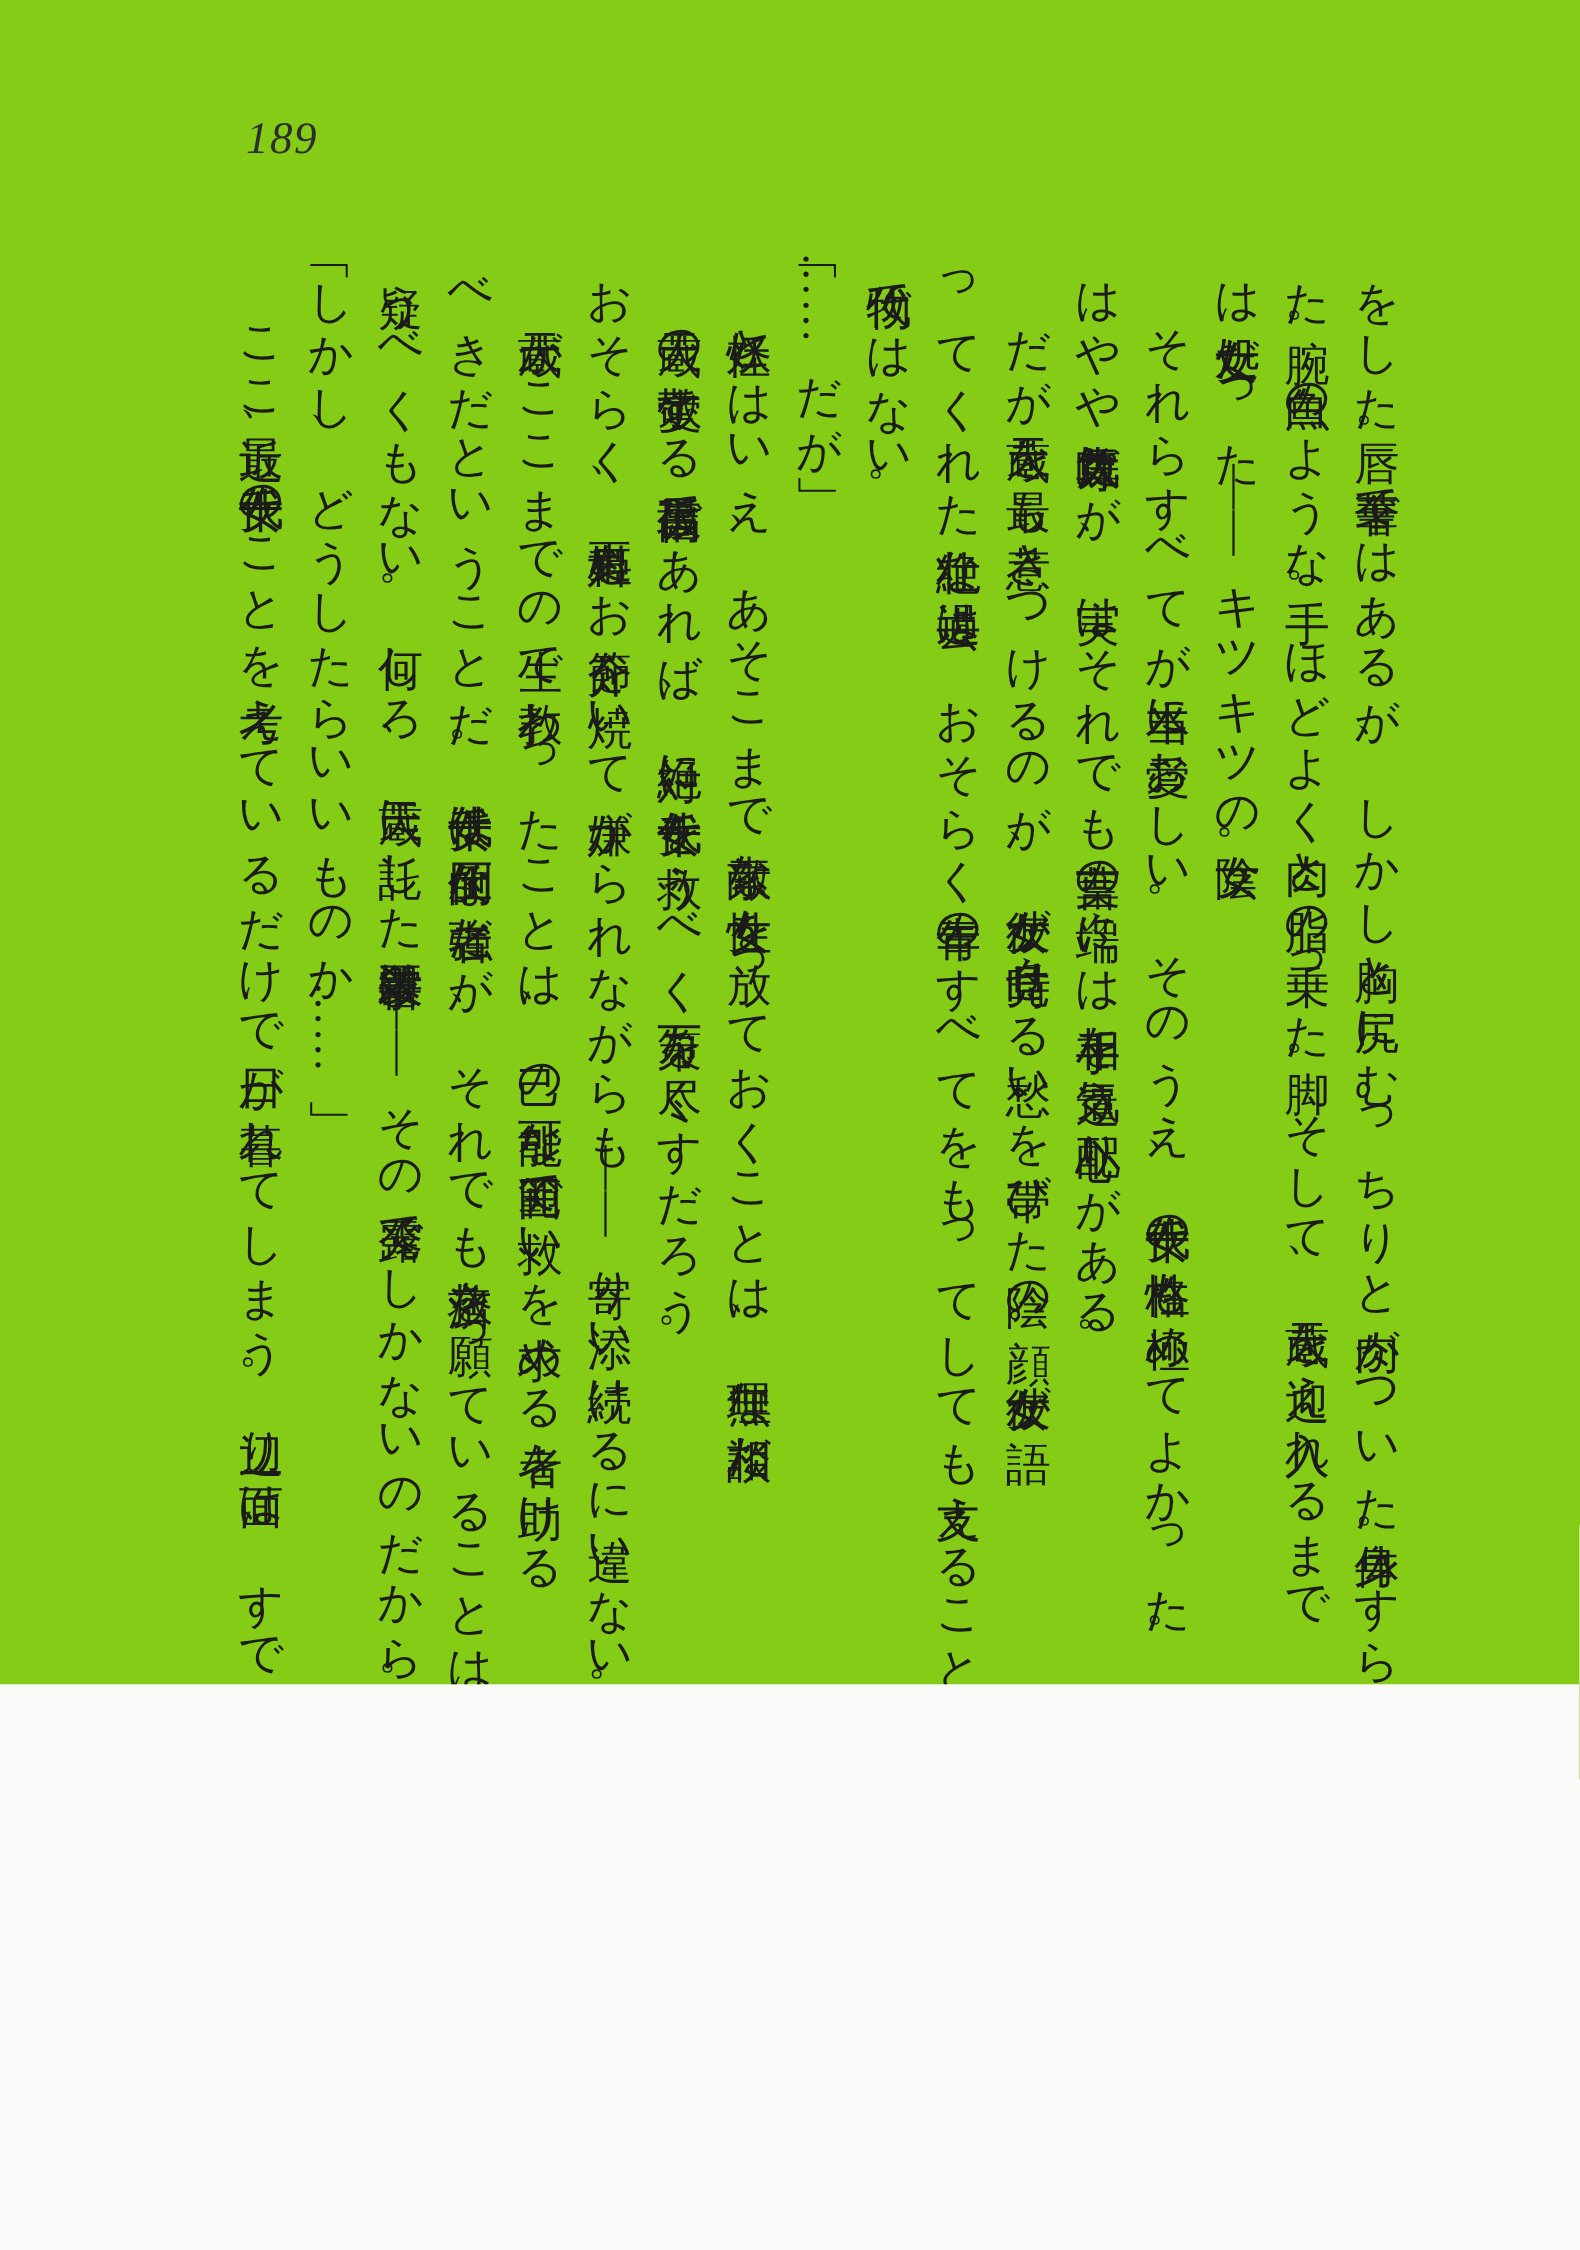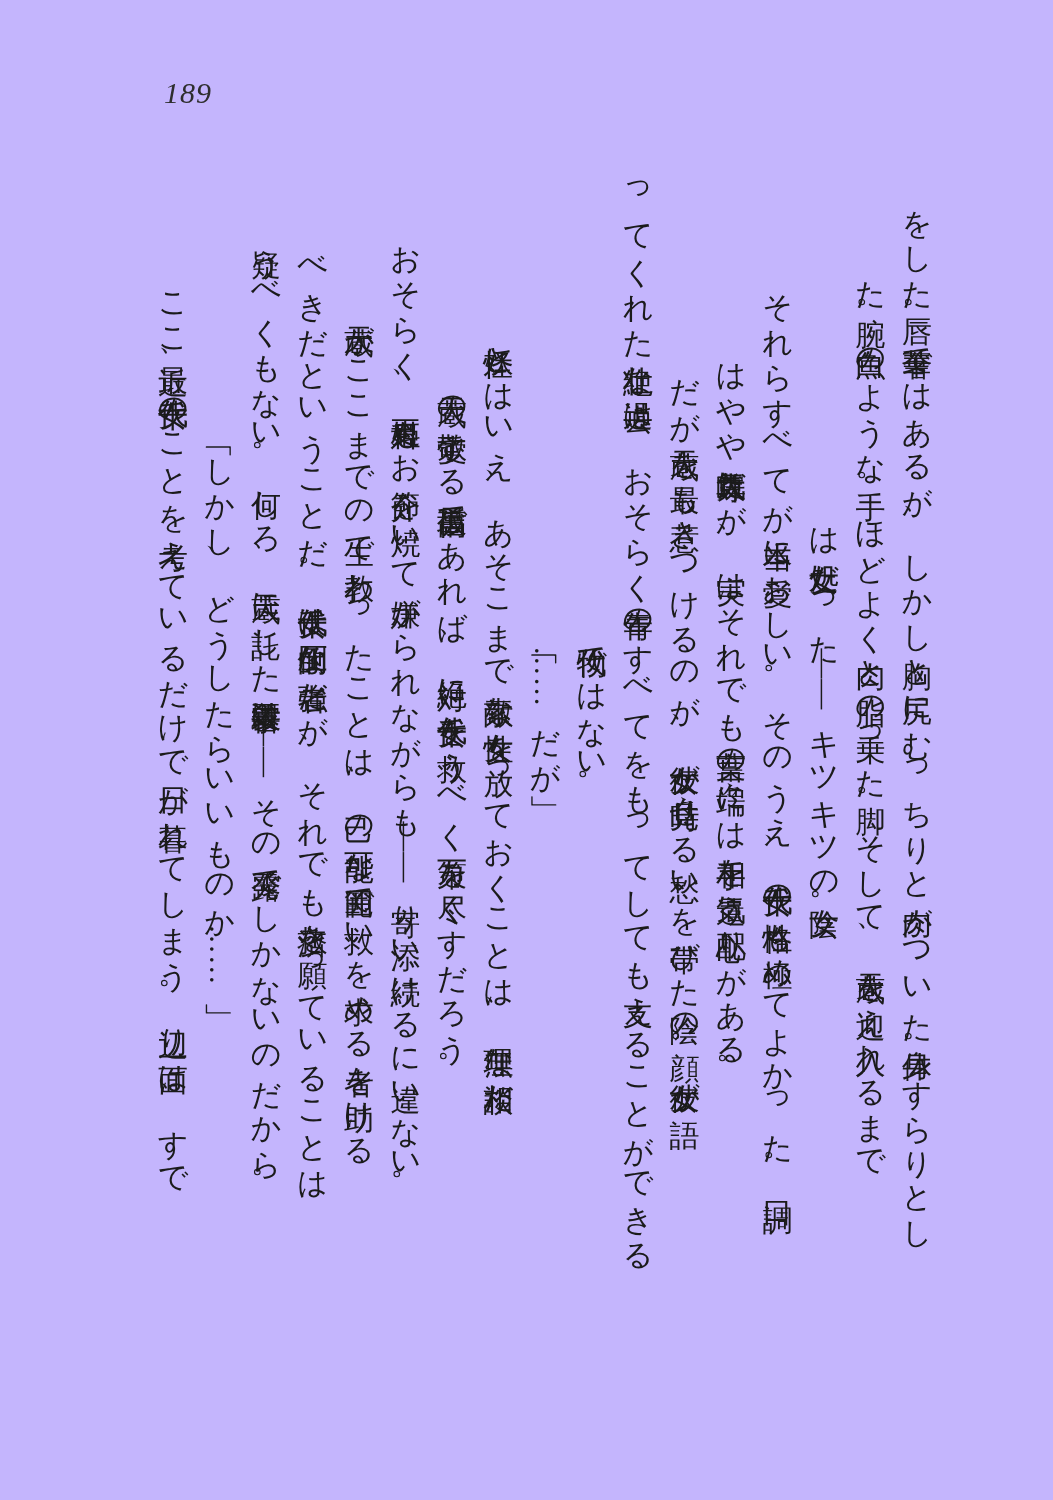--- a/index.html
+++ b/index.html
@@ -3,24 +3,23 @@
 <meta charset="utf-8">
 <style>
   html, body {
     margin: 0;
     padding: 0;
     background: #fafaf8;
   }
   .page {
     position: relative;
     width: 1053px;
-    height: 1500px;
-    background: #c4b5fd;
+    height: 1123px;
+    background: #84cc16;
     overflow: hidden;
-    text-align: center;
   }
   .page-number {
     position: absolute;
     top: 76px;
     left: 164px;
     font-family: "Liberation Serif", "DejaVu Serif", serif;
     font-style: italic;
     font-size: 30px;
     color: #2e2e2e;
     letter-spacing: 1px;

